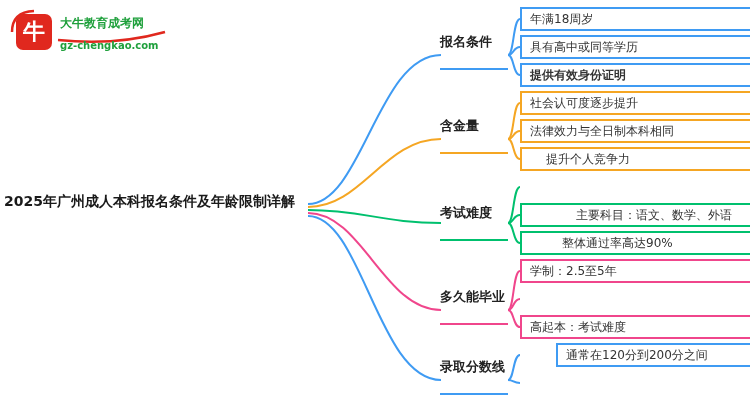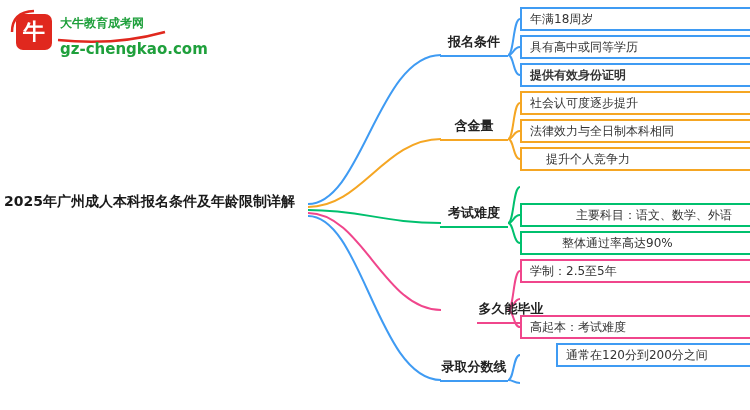--- a/index.html
+++ b/index.html
@@ -9,41 +9,41 @@
   }
   #wires{position:absolute;left:0;top:0;width:750px;height:410px;}
   .node{position:absolute;box-sizing:border-box;color:#333;}
   
   .central{
     left:4px;top:192px;width:302px;font-size:14px;font-weight:700;color:#1a1a1a;
     line-height:18px;
   }
   
   .branch{
-    width:68px;left:440px;text-align:center;font-size:13px;font-weight:700;color:#222;
-    padding-bottom:4px;border-bottom:2px solid #a3a3a3;white-space:nowrap;
+    width:68px;left:440px;font-size:13px;font-weight:700;color:#222;
+    padding-bottom:17px;border-bottom:2px solid #a3a3a3;white-space:nowrap;
   }
   
   .leaf{
     left:520px;width:268px;height:24px;background:#fff;border:2px solid #999;
     border-radius:0;font-size:12px;line-height:20px;padding:0 8px;white-space:nowrap;
     overflow:hidden;color:#333;
   }
   .c-blue{border-color:#3f9bf3;}
   .c-orange{border-color:#f5a623;}
   .c-green{border-color:#00c06e;}
   .c-pink{border-color:#f0468c;}
   
   .logo{position:absolute;left:12px;top:10px;width:190px;height:52px;}
   .logo-badge{
     position:absolute;left:4px;top:4px;width:36px;height:36px;background:#e0281e;
     border-radius:7px;color:#fff;font-size:22px;font-weight:700;text-align:center;line-height:36px;
   }
   .logo-title{position:absolute;left:48px;top:5px;font-size:12px;font-weight:700;color:#1fa03c;white-space:nowrap;}
-  .logo-domain{position:absolute;left:48px;top:30px;font-size:15px;font-weight:700;color:#1fa03c;white-space:nowrap;}
+  .logo-domain{position:absolute;left:48px;top:30px;font-size:10px;font-weight:700;color:#1fa03c;white-space:nowrap;}
 </style>
 </head>
 <body>
 
 <div id="stage">
 
   <svg id="wires" viewBox="0 0 750 410" xmlns="http://www.w3.org/2000/svg">
     <g fill="none" stroke-width="2">
       <path d="M308,204 C362,204 378,55 441,55" stroke="#3f9bf3"></path>
       <path d="M308,207 C362,207 384,139 441,139" stroke="#f5a623"></path>
@@ -85,21 +85,21 @@
     <div class="logo-badge">牛</div>
     <div class="logo-title">大牛教育成考网</div>
     <div class="logo-domain">gz-chengkao.com</div>
   </div>
 
   <div class="node central">2025年广州成人本科报名条件及年龄限制详解</div>
 
   <div class="node branch c-blue" style="top:33px;">报名条件</div>
   <div class="node branch c-orange" style="top:117px;">含金量</div>
   <div class="node branch c-green" style="top:204px;">考试难度</div>
-  <div class="node branch c-pink" style="top:300px;margin-left:37px;">多久能毕业</div>
+  <div class="node branch c-pink" style="top:288px;">多久能毕业</div>
   <div class="node branch c-blue" style="top:358px;">录取分数线</div>
 
   <div class="node leaf c-blue" style="top:7px;">年满18周岁</div>
   <div class="node leaf c-blue" style="top:35px;">具有高中或同等学历</div>
   <div class="node leaf c-blue" style="top:63px;font-weight:bold;">提供有效身份证明</div>
 
   <div class="node leaf c-orange" style="top:91px;">社会认可度逐步提升</div>
   <div class="node leaf c-orange" style="top:119px;">法律效力与全日制本科相同</div>
   <div class="node leaf c-orange" style="top:147px;padding-left:24px;">提升个人竞争力</div>
 

